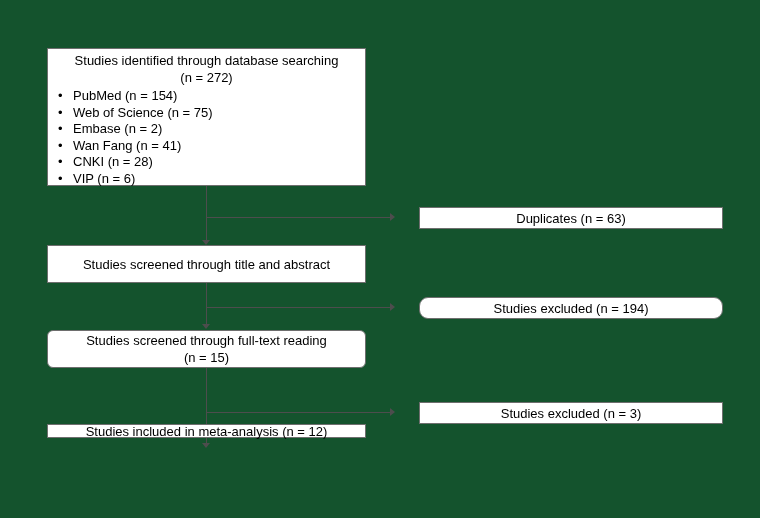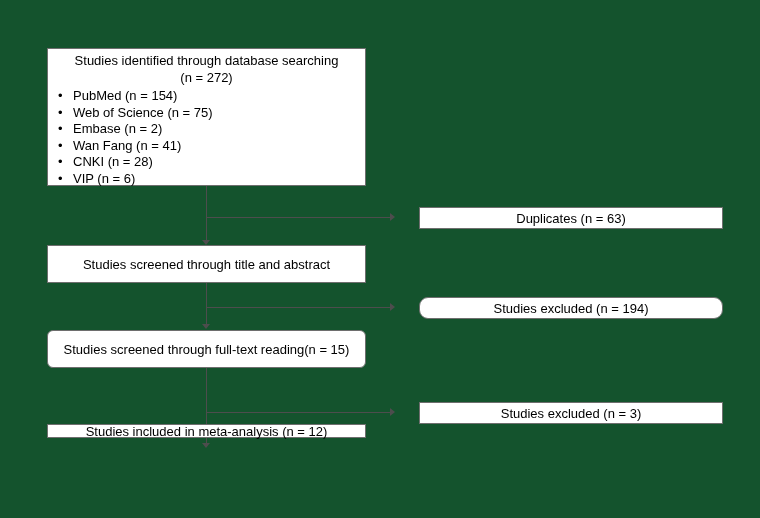--- a/index.html
+++ b/index.html
@@ -32,21 +32,21 @@
     left: 379px;
     width: 304px;
     height: 22px;
     display: flex;
     align-items: center;
     justify-content: center;
     margin-left: 40px;
   }
   .center-lines {
     display: flex;
-    flex-direction: row;
+    flex-direction: column;
     align-items: center;
     justify-content: center;
     text-align: center;
   }
   .box-title {
     text-align: center;
     padding-top: 3px;
   }
   ul.bullets {
     margin: 2px 0 0 0;

